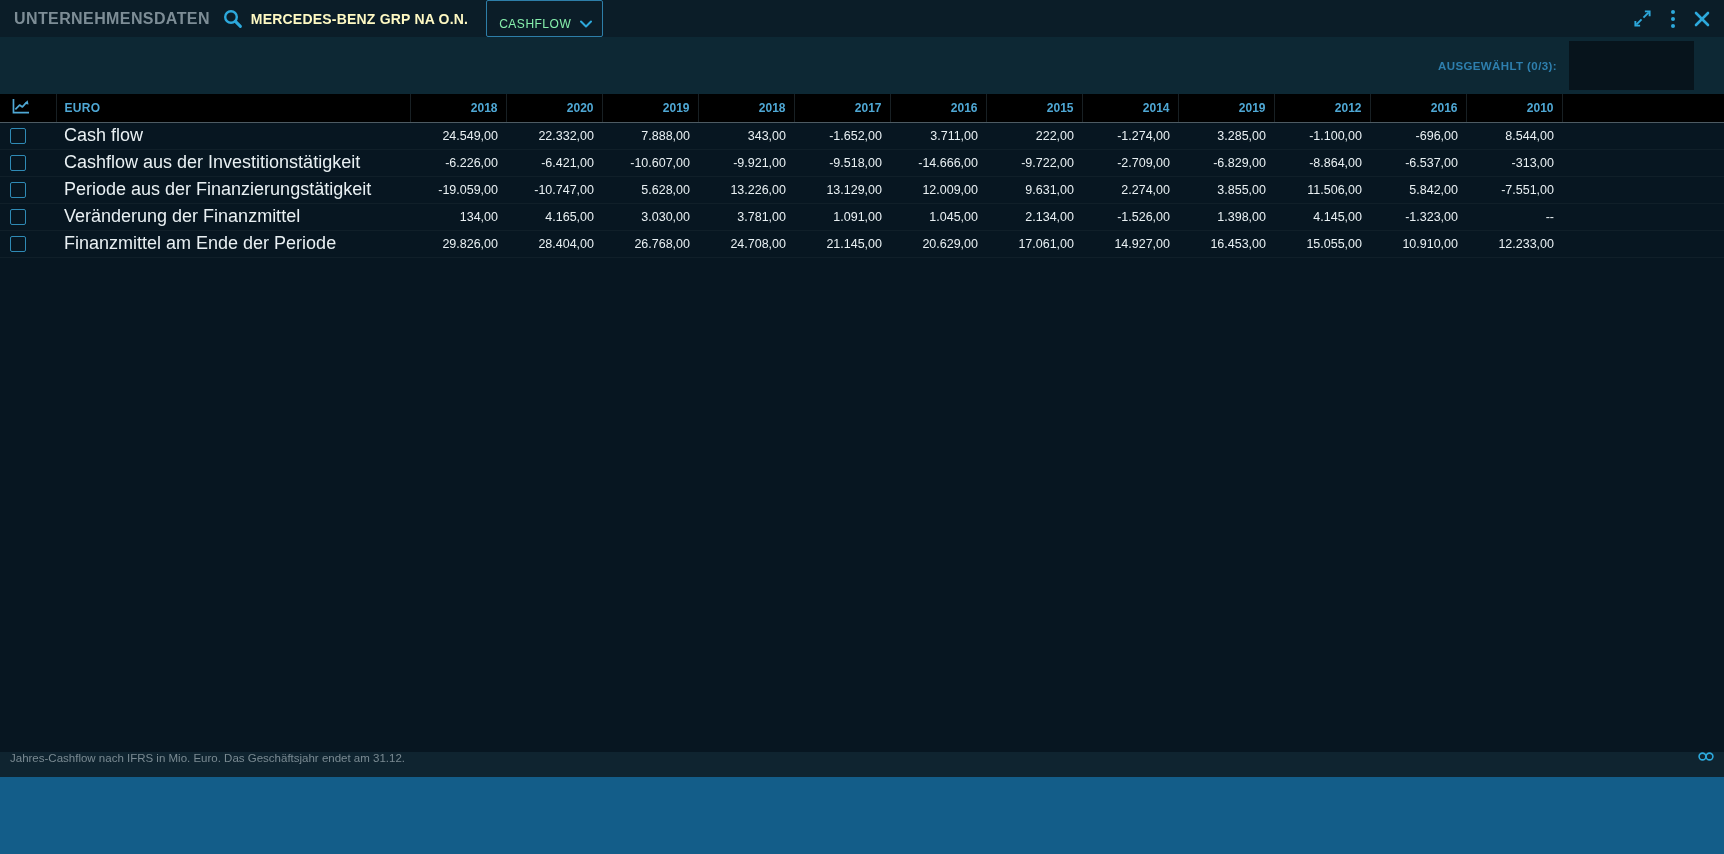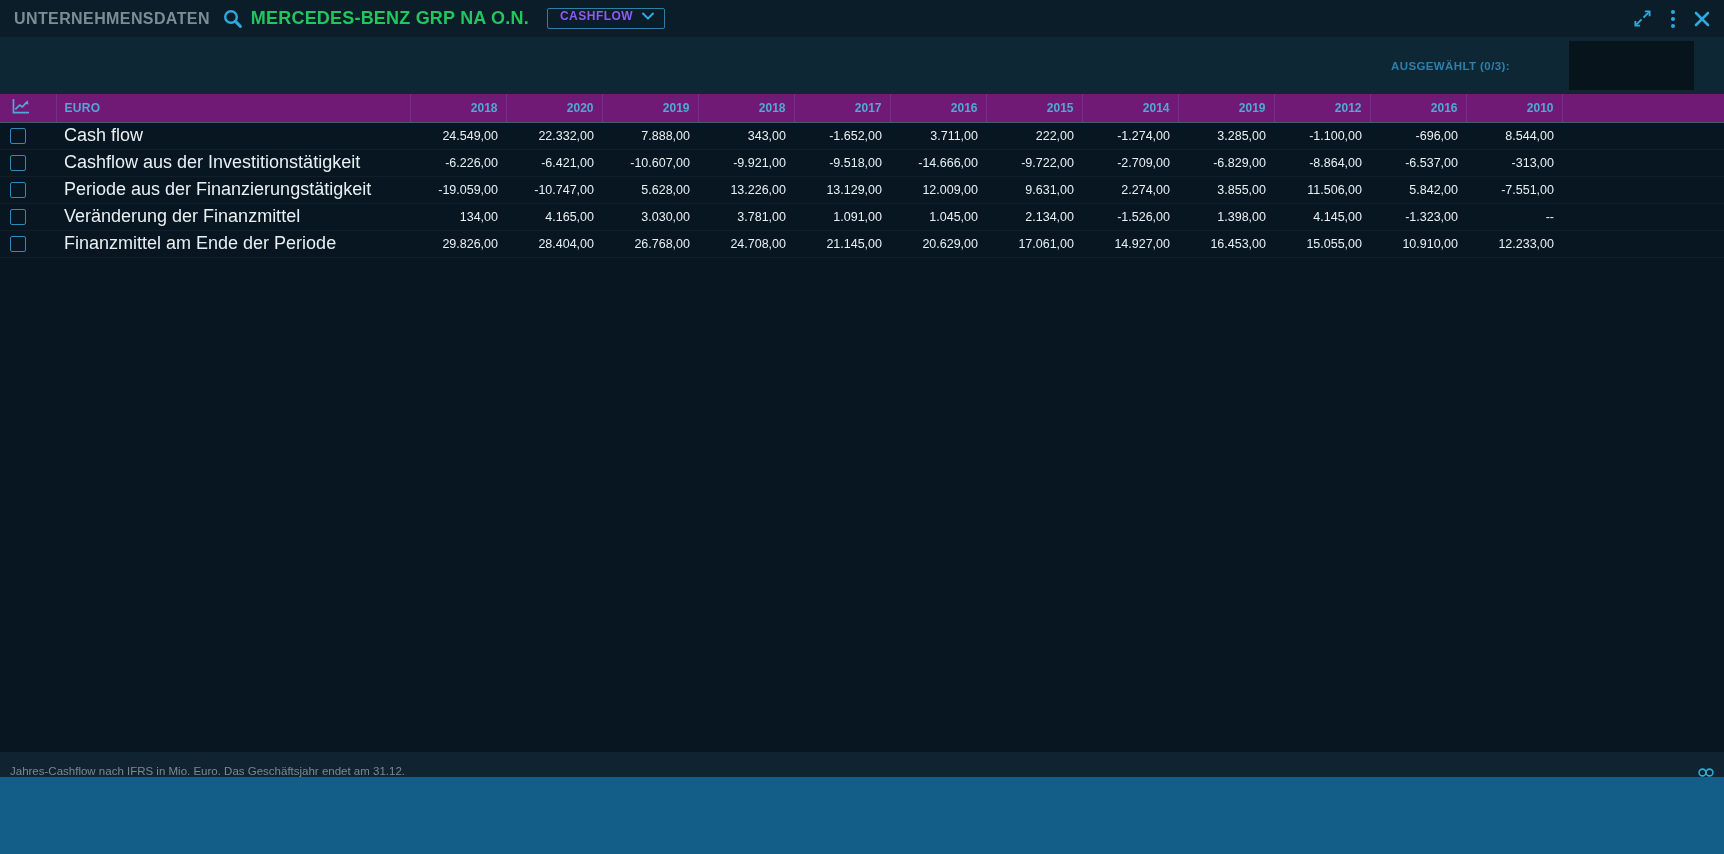--- a/index.html
+++ b/index.html
@@ -15,59 +15,59 @@
   .titlebar {
     height:37px; flex:0 0 37px;
     background:#0b1d28;
     display:flex; align-items:center;
     padding:0 14px;
   }
   .app-label {
     color:#7d8d96; font-size:16px; font-weight:bold; letter-spacing:.4px;
   }
   .search-icon { margin:0 8px 0 12px; cursor:pointer; display:flex; align-items:center; }
-  .instrument { color:#22c55e; font-size:18px; font-weight:bold; letter-spacing:.2px; }
+  .instrument { color:#fef9c3; font-size:14px; font-weight:bold; letter-spacing:.2px; }
   .view-select {
     margin-left:18px;
     border:1px solid #2d7ea8; border-radius:2px;
     background:transparent;
-    color:#8b5cf6; font-size:12px; font-weight:bold; letter-spacing:.5px;
-    padding:0 10px 5px 12px;
+    color:#86efac; font-size:12px; font-weight:normal; letter-spacing:.5px;
+    padding:16px 10px 5px 12px;
     display:flex; align-items:center; gap:9px;
     cursor:pointer;
     font-family:"Liberation Sans", sans-serif;
   }
   .titlebar-right { margin-left:auto; display:flex; align-items:center; gap:18px; }
   .tb-icon { cursor:pointer; display:flex; align-items:center; }
 
   
   .subheader {
     height:57px; flex:0 0 57px;
     background:#0d2834;
-    display:flex; align-items:center; justify-content:flex-end;gap:47px;
+    display:flex; align-items:center; justify-content:flex-end;
   }
   .selected-label {
     color:#2e7fae; font-size:11.5px; font-weight:bold; letter-spacing:.4px;
   }
   .selected-slot {
     width:125px; height:49px;
     background:#07141c;
     margin-left:12px; margin-right:30px;
   }
 
   
   table { border-collapse:collapse; width:1724px; table-layout:fixed; }
   col.c-check  { width:56px; }
   col.c-label  { width:354px; }
   col.c-year   { width:96px; }
   col.c-spacer { width:162px; }
 
   thead th {
     height:28px;
-    background:#701a75;
+    background:#000000;
     color:#4fa8d5; font-size:12px; font-weight:bold;
     text-align:right; padding:0 8px 0 0;
     border-bottom:1px solid #4d5b63;
     border-left:1px solid rgba(110,145,165,.22);
     white-space:nowrap;
   }
   thead th.h-check { border-left:none; text-align:left; padding-left:12px; }
   thead th.h-label { text-align:left; padding-left:8px; letter-spacing:.3px; }
   thead th.h-spacer { border-left:1px solid rgba(110,145,165,.22); }
 
@@ -87,21 +87,21 @@
     background:transparent; cursor:pointer;
     display:inline-block; vertical-align:middle;
   }
 
   .spacer { flex:1 1 auto; }
 
   
   .footer {
     height:25px; flex:0 0 25px;
     background:#0f2430;
-    display:flex; align-items:flex-end;
+    display:flex; align-items:flex-start;
     padding:0 10px;
   }
   .footer-note { color:#7a8a92; font-size:11.5px; }
   .footer-right { margin-left:auto; display:flex; align-items:center; cursor:pointer; }
 
   
   .bottom-band { height:77px; flex:0 0 77px; background:#135d89; }
 </style>
 </head>
 <body>

